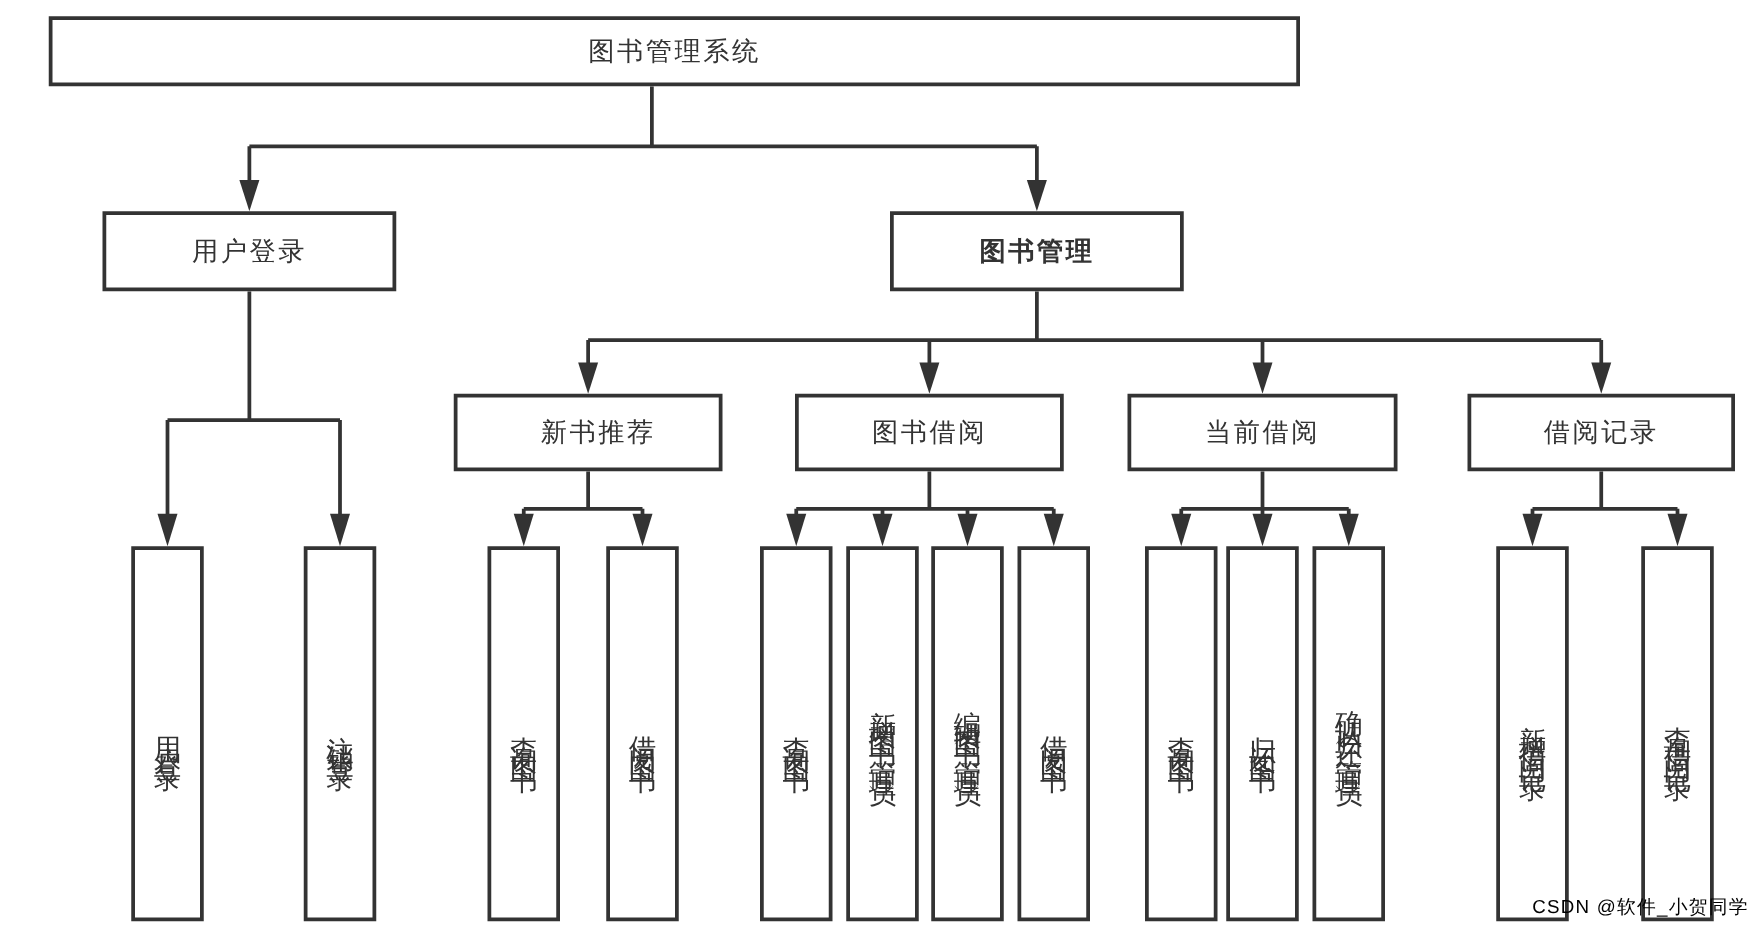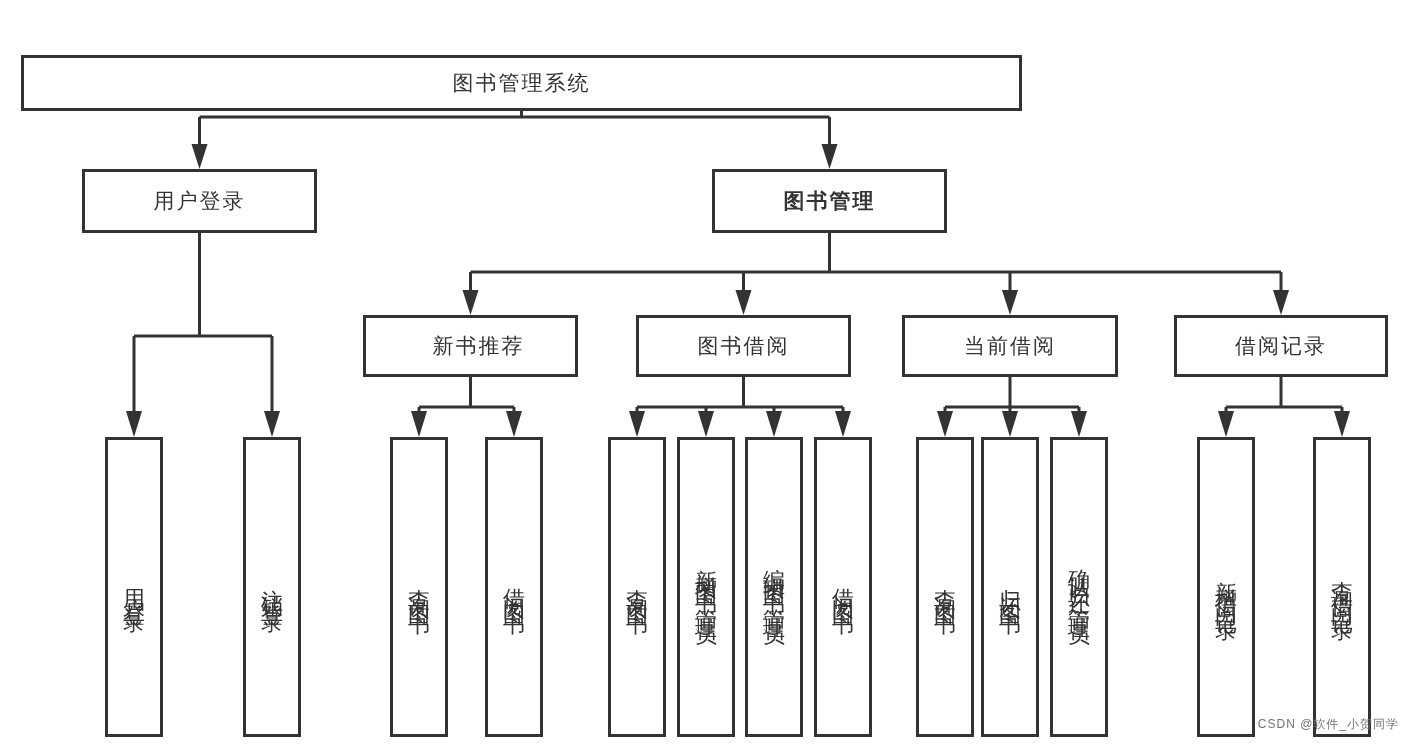--- a/index.html
+++ b/index.html
@@ -49,27 +49,27 @@
     font-size: 22px;
     line-height: 1;
     letter-spacing: 8px;
     white-space: nowrap;
     color: #333333;
   }
   #watermark {
     position: absolute;
     top: 716px;
     right: 6px;
-    font-size: 12px;
-    color: #737373;
+    font-size: 15px;
+    color: #000000;
     letter-spacing: 1px;
     white-space: nowrap;
   }
   
-  #n-root        { left: 21px;   top: 13px;  width: 1001px; height: 56px; margin-top: 42px; }
+  #n-root        { left: 39px;   top: 13px;  width: 1001px; height: 56px; }
   #n-user-login  { left: 82px;   top: 169px; width: 235px;  height: 64px; }
   #n-book-mgmt   { left: 712px;  top: 169px; width: 235px;  height: 64px; font-weight: bold; }
   #n-sec-0       { left: 363px;  top: 315px; width: 215px;  height: 62px; padding-left: 16px; }
   #n-sec-1       { left: 636px;  top: 315px; width: 215px;  height: 62px; }
   #n-sec-2       { left: 902px;  top: 315px; width: 216px;  height: 62px; }
   #n-sec-3       { left: 1174px; top: 315px; width: 214px;  height: 62px; }
   #n-ul-0 { left: 105px; }
   #n-ul-1 { left: 243px; }
   #n-nb-0 { left: 390px; }
   #n-nb-1 { left: 485px; }

